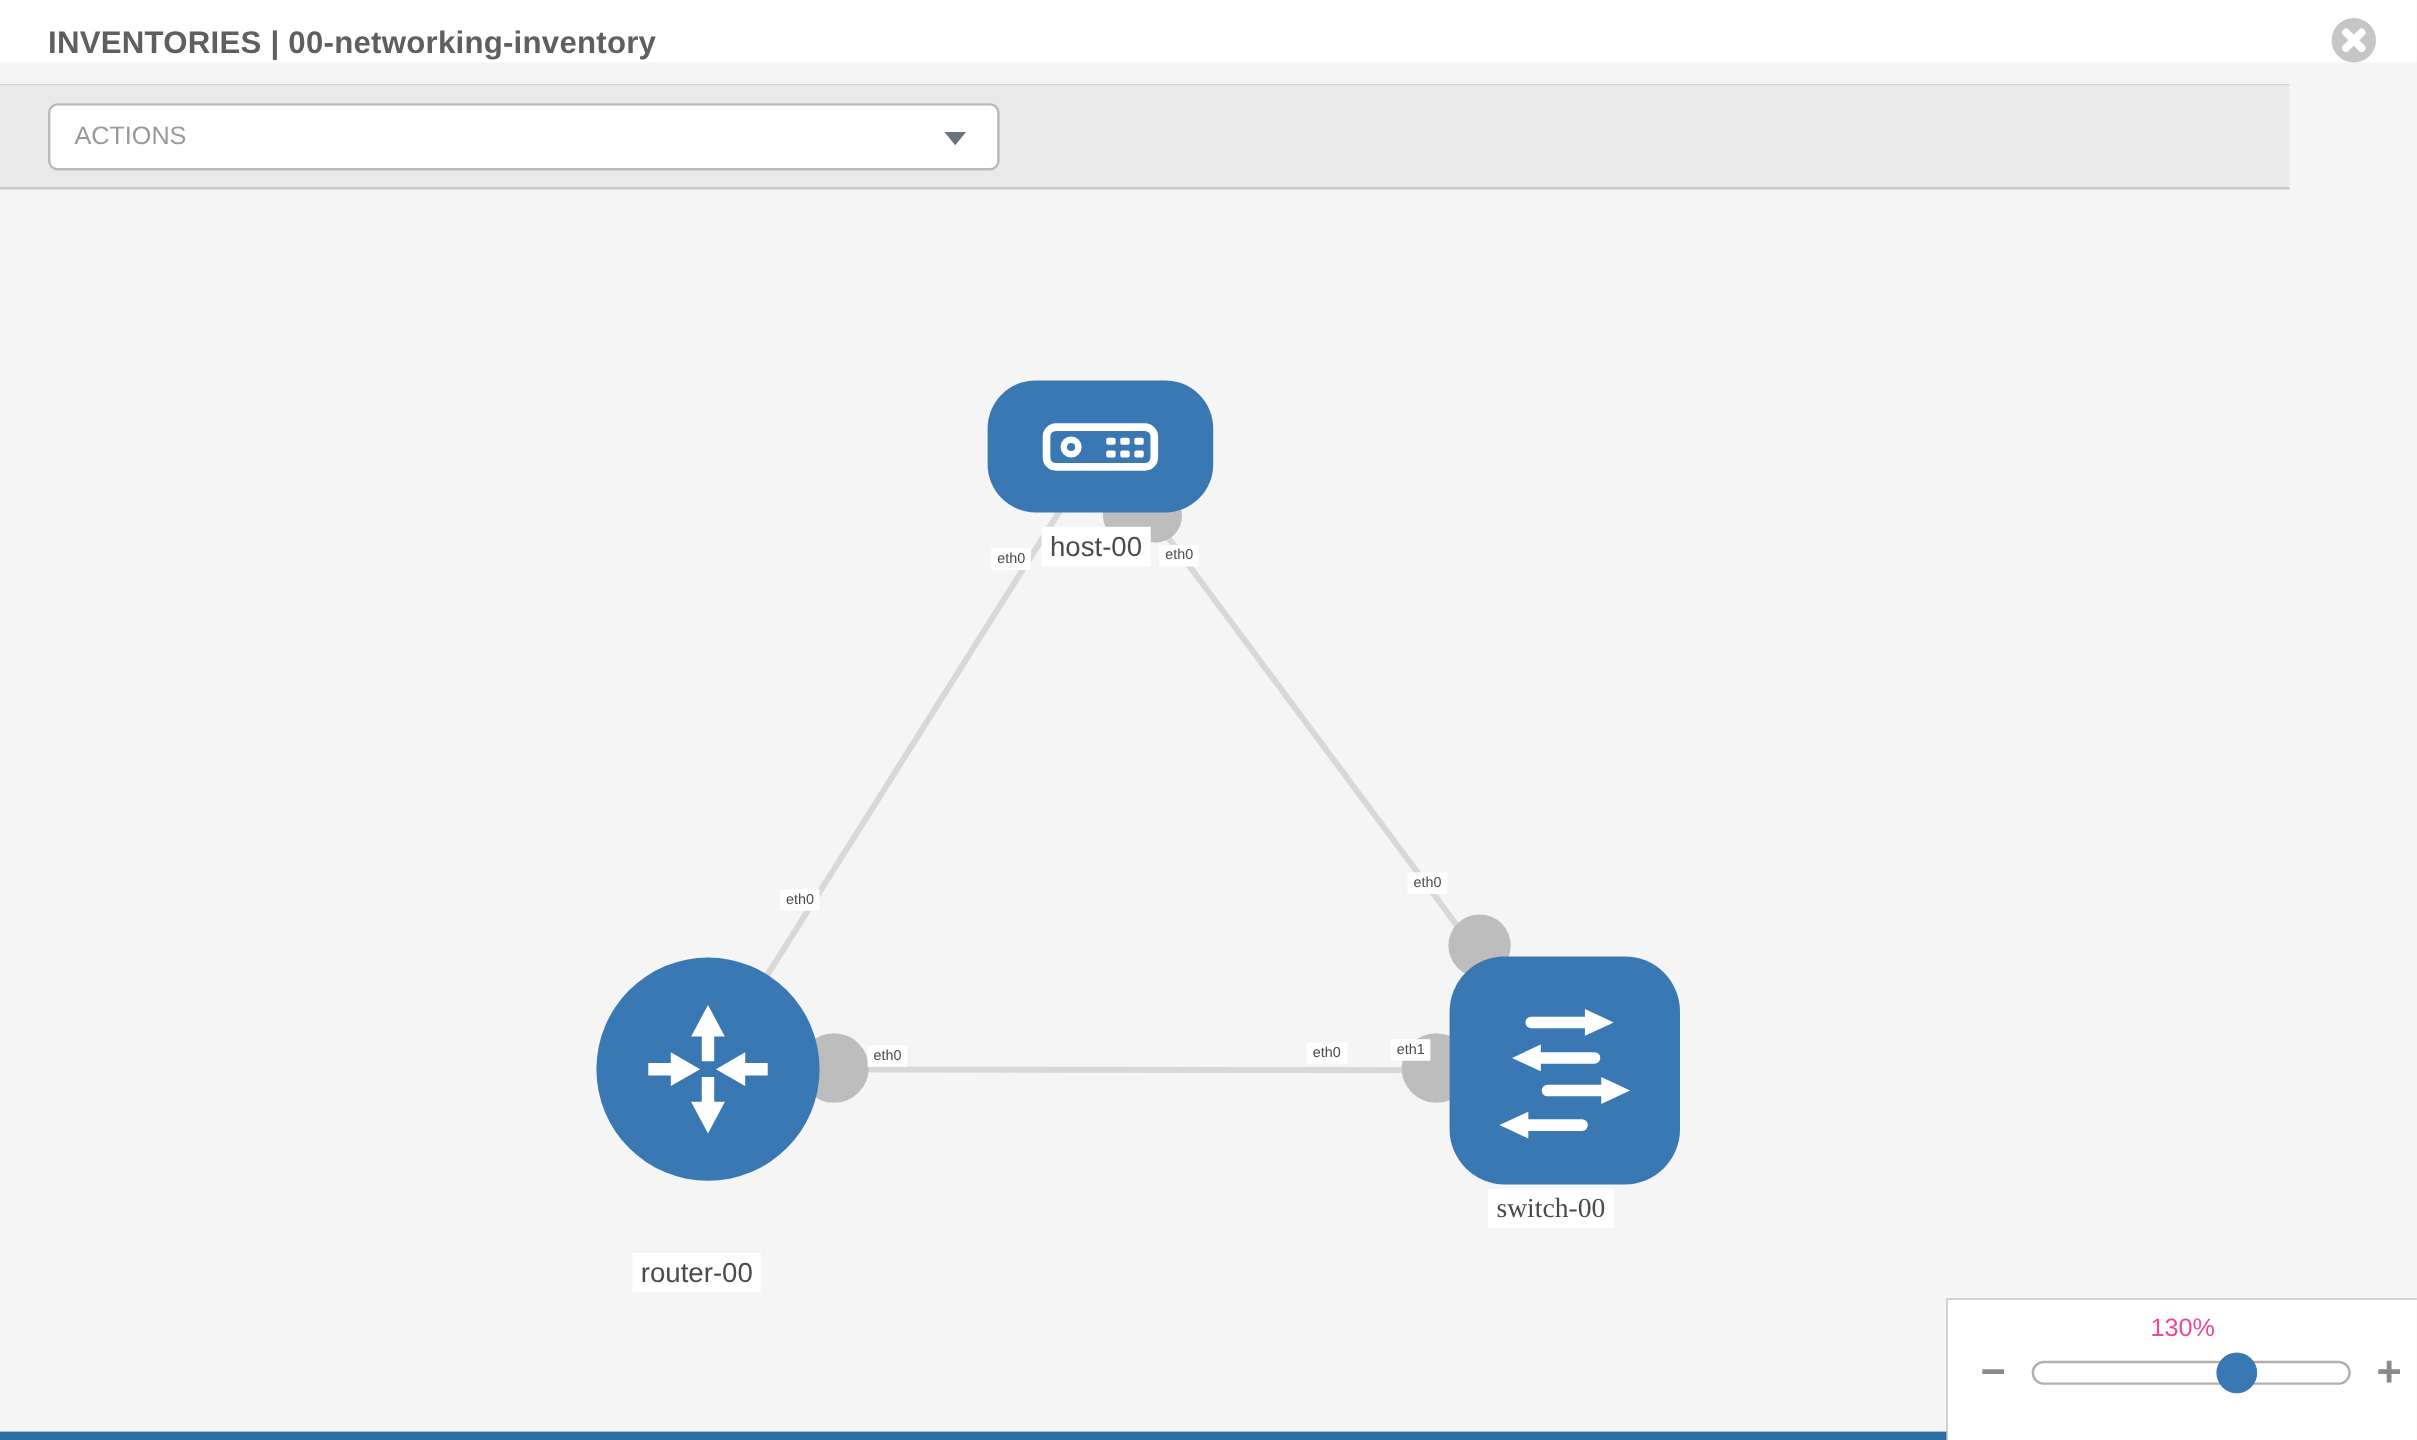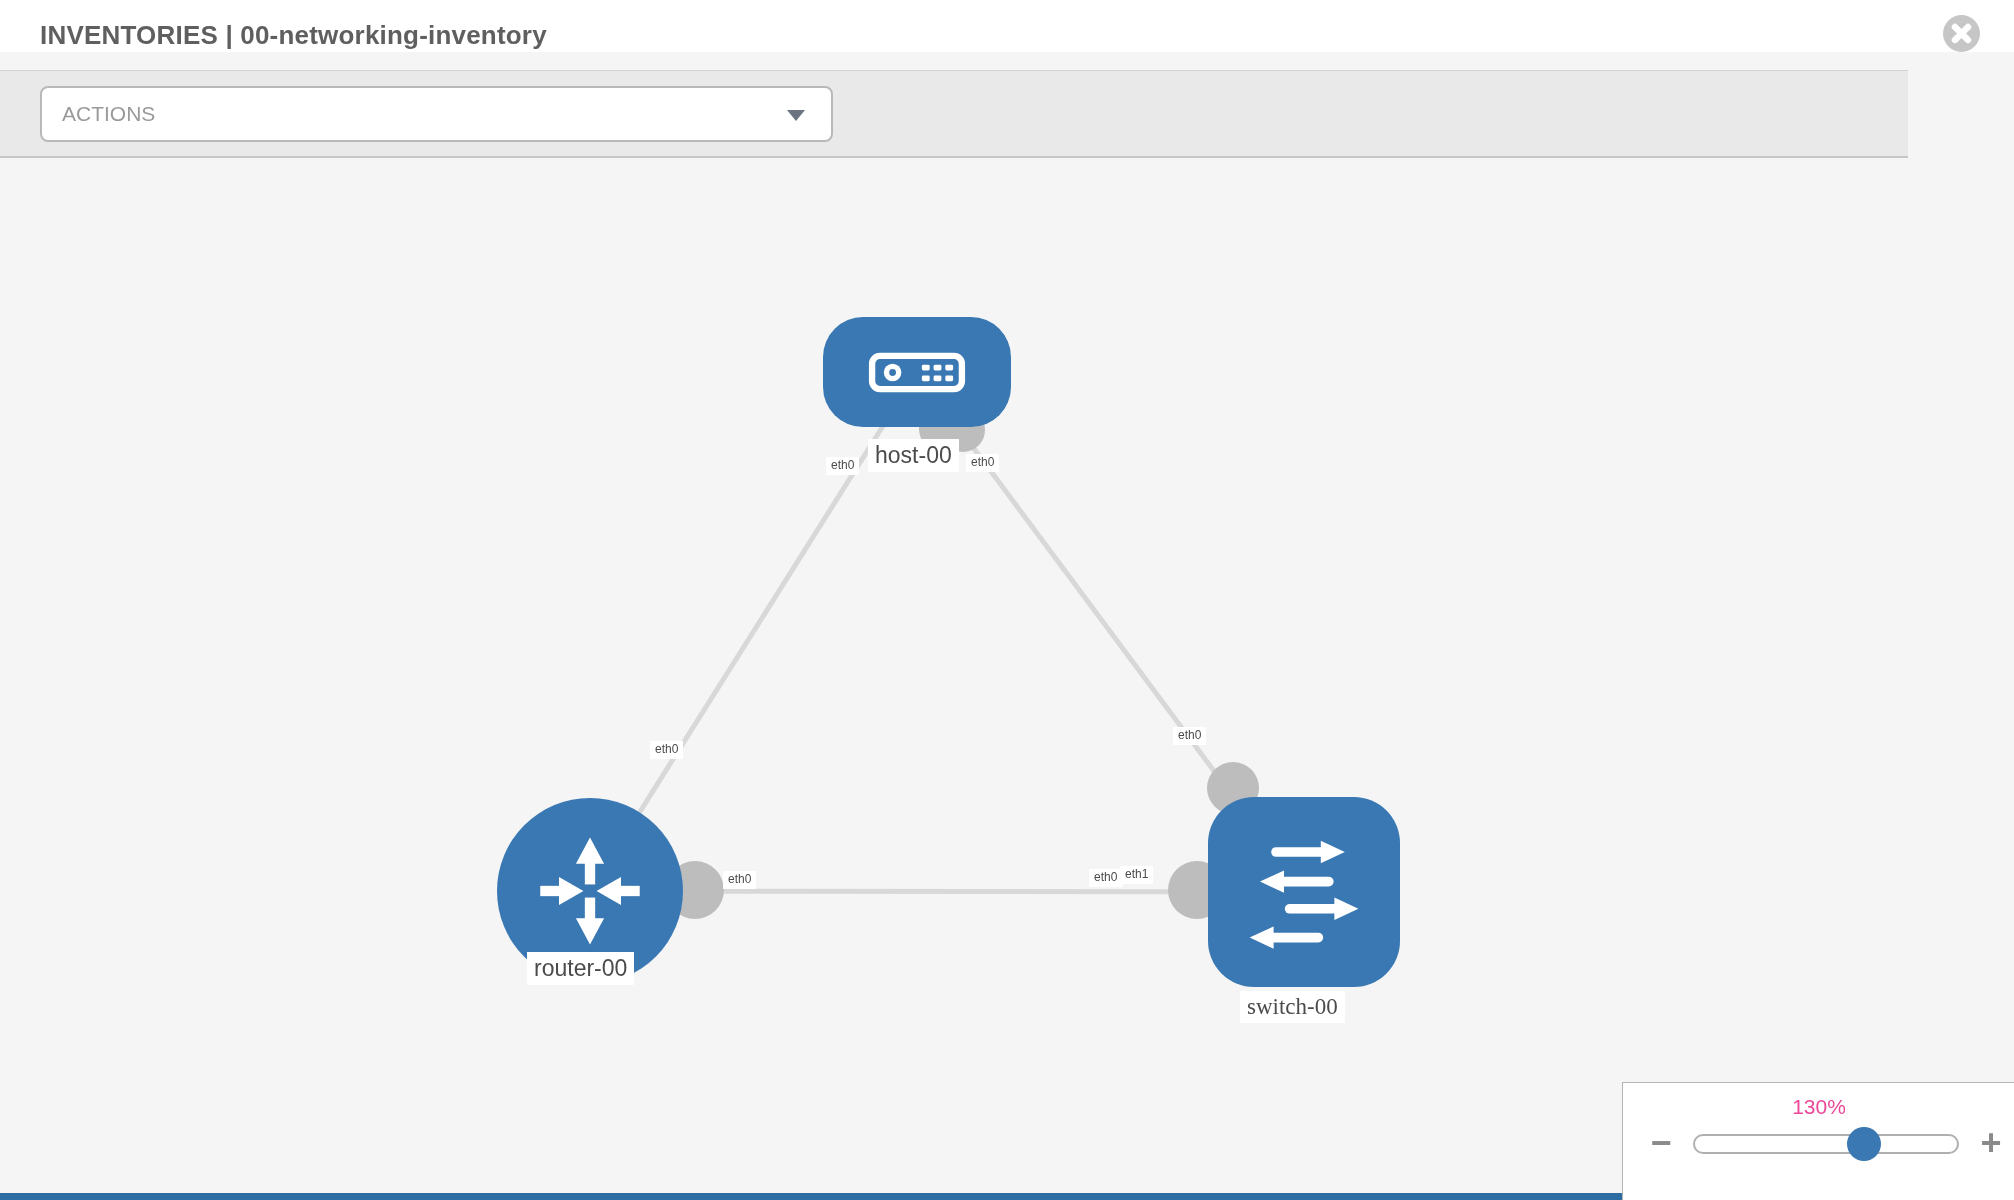--- a/index.html
+++ b/index.html
@@ -71,31 +71,31 @@
   .node-host   { left: 823px; top: 159px; width: 188px; height: 110px; border-radius: 40px; }
   .node-router { left: 497px; top: 640px; width: 186px; height: 186px; border-radius: 50%; }
   .node-switch { left: 1208px; top: 639px; width: 192px; height: 190px; border-radius: 46px; }
 
   .chip {
     position: absolute; background: #ffffff; color: #4b4b4b;
     white-space: nowrap; text-align: center;
   }
   .node-chip { font-size: 23px; padding: 3px 7px; }
   .chip-host-label   { left: 868px;  top: 281px; }
-  .chip-router-label { left: 527px;  top: 794px; }
+  .chip-router-label { left: 527px;  top: 886px; }
   .chip-switch-label { left: 1240px; top: 833px; font-family: Liberation Serif, serif; }
 
   .eth-chip { font-size: 12px; padding: 2px 5px; line-height: 1.15; }
   .chip-eth-host-left   { left: 826px;  top: 299px; }
   .chip-eth-host-right  { left: 966px;  top: 296px; }
   .chip-eth-router-top  { left: 650px;  top: 583px; }
   .chip-eth-switch-top  { left: 1173px; top: 569px; }
   .chip-eth-mid-left    { left: 723px;  top: 713px; }
   .chip-eth-mid-under   { left: 1089px; top: 711px; width: 34px; overflow: hidden; text-align: left; }
-  .chip-eth-mid-top     { left: 1120px; top: 708px; }
+  .chip-eth-mid-top     { left: 1159px; top: 708px; }
 
   
   .zoom-panel {
     position: absolute; left: 1622px; top: 1082px; width: 400px; height: 130px;
     background: #ffffff; border: 1px solid #b5b5b5;
   }
   .zoom-value {
     position: absolute; left: 0; top: 12px; width: 392px; text-align: center;
     font-size: 21px; color: #ec4899;
   }

